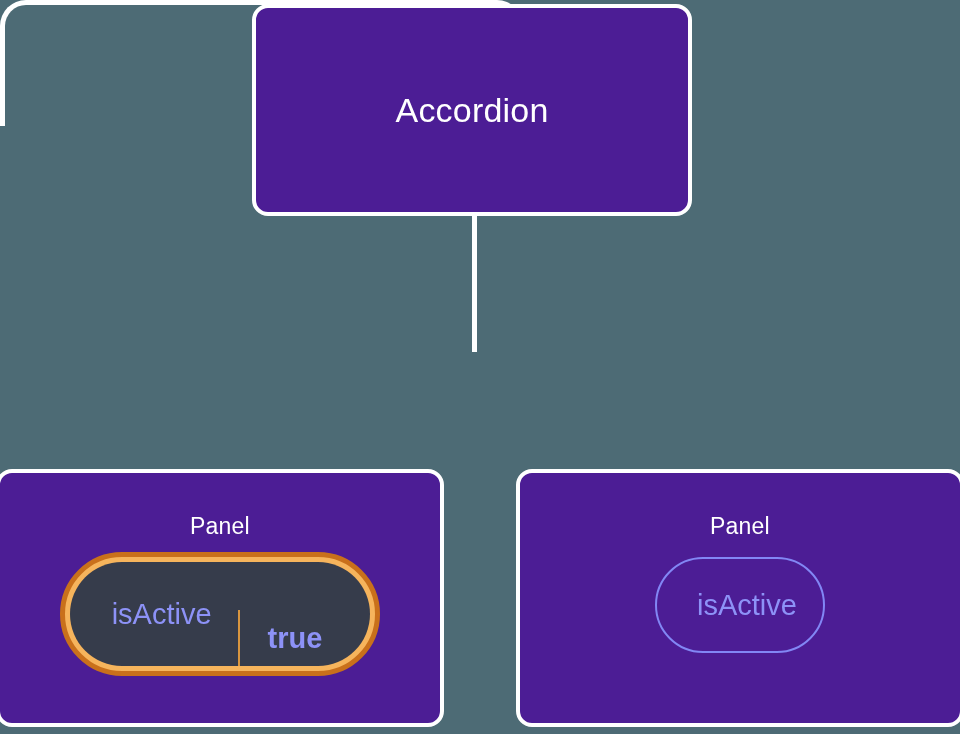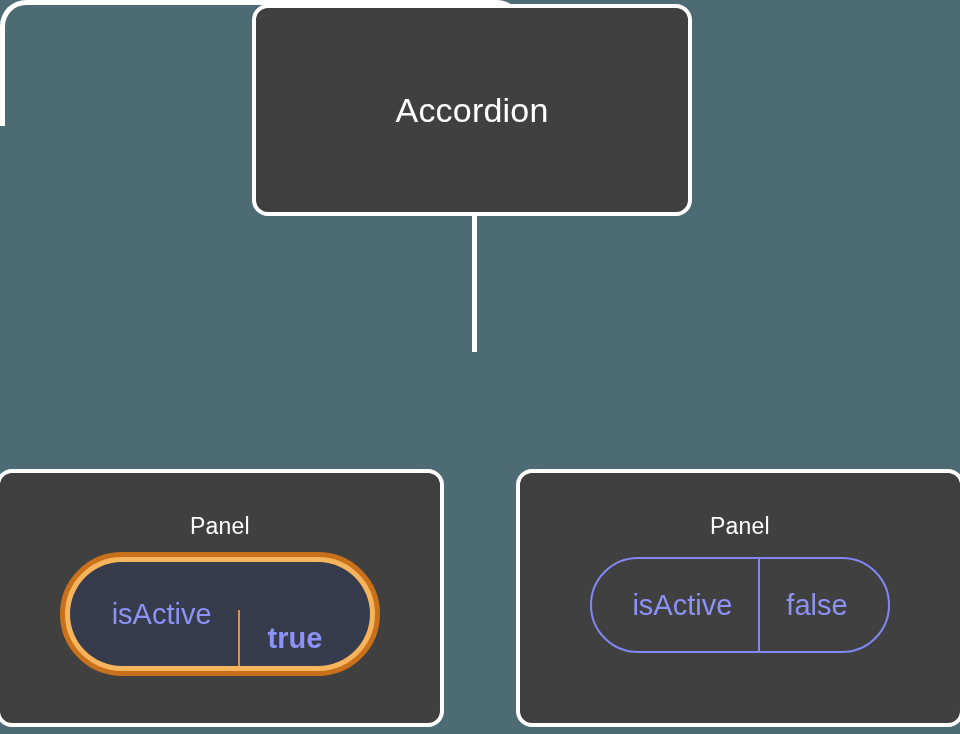--- a/index.html
+++ b/index.html
@@ -45,21 +45,21 @@
     border-left: 5px solid #ffffff;
     border-right: 5px solid #ffffff;
     border-top-left-radius: 26px;
     border-top-right-radius: 26px;
     box-sizing: border-box;
   }
 
   
   .node {
     position: absolute;
-    background: #404040;
+    background: #4c1d95;
     border: 4px solid #ffffff;
     border-radius: 16px;
     box-sizing: border-box;
     display: flex;
     flex-direction: column;
     align-items: center;
   }
 
   .node-root {
     left: 252px;
@@ -187,18 +187,17 @@
 
     </div>
   </div>
 
   <div class="node node-panel node-panel-right">
     <div class="node-title">Panel</div>
 
     <div class="pill-wrap pill-wrap-right">
       <div class="pill pill-plain">
         <div class="pill-key">isActive</div>
-        <div class="pill-val">false</div>
       </div>
     </div>
   </div>
 
 </div>
 
 </body></html>

